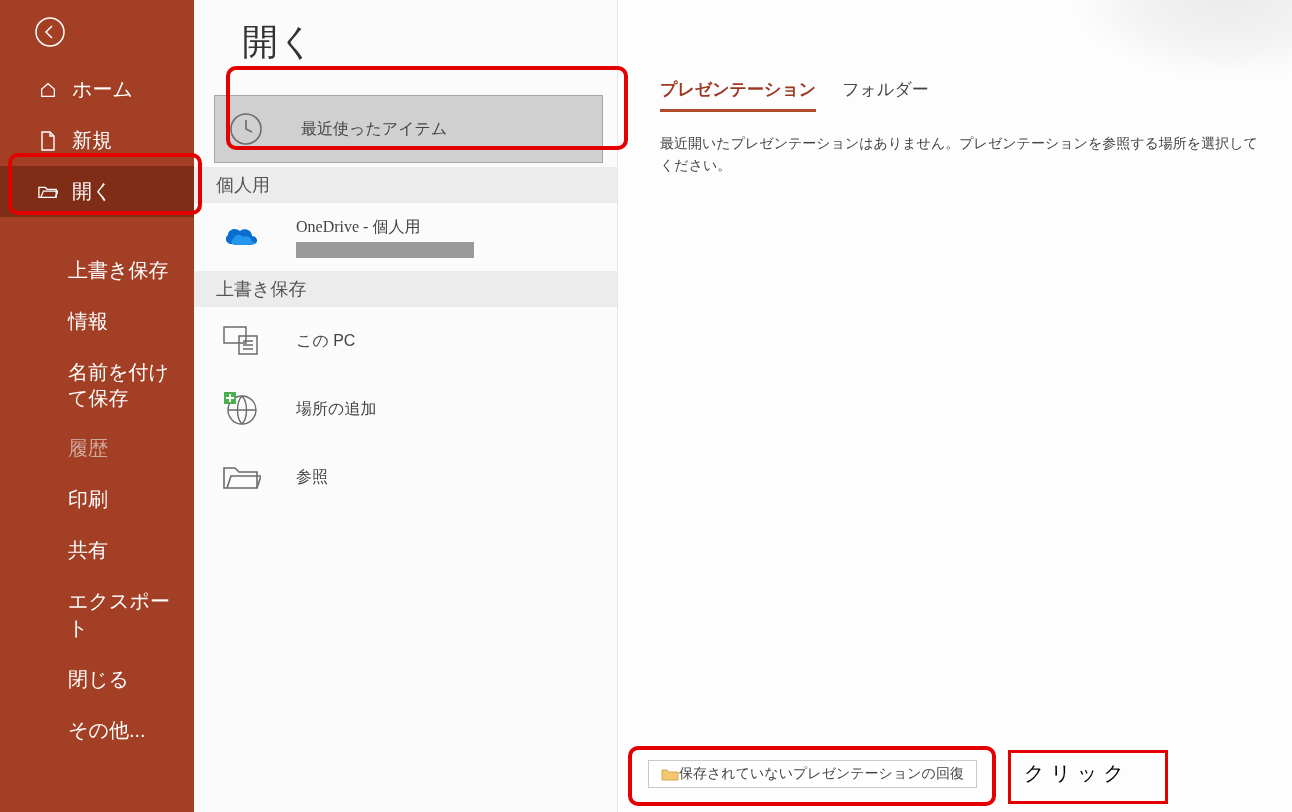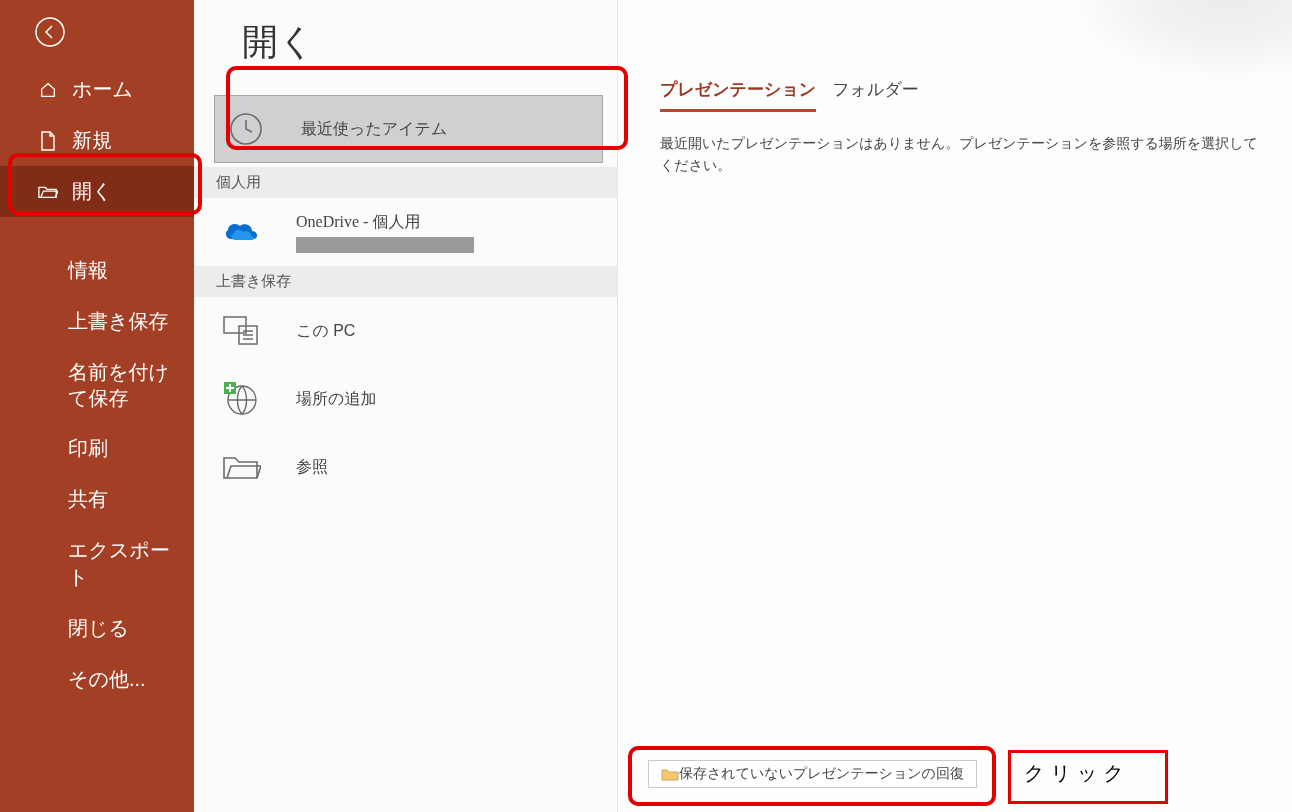--- a/index.html
+++ b/index.html
@@ -108,21 +108,21 @@
     padding-left: 10px;
   }
   .source-item .icon {
     width: 42px;
     height: 42px;
     display: flex;
     align-items: center;
     justify-content: center;
   }
   .source-header {
-    font-size: 15px;
+    font-size: 18px;
     color: #555;
     background: #ececec;
     padding: 6px 10px 6px 22px;
   }
   .onedrive-sub {
     width: 178px;
     height: 16px;
     background: #9a9a9a;
     margin-top: 4px;
   }
@@ -133,21 +133,21 @@
   }
 
   
   .main {
     flex: 1;
     padding: 78px 20px 0 42px;
     position: relative;
   }
   .tabs {
     display: flex;
-    gap: 16px;
+    gap: 26px;
     font-size: 17px;
     color: #444;
     margin-bottom: 20px;
   }
   .tab {
     padding-bottom: 8px;
     cursor: pointer;
   }
   .tab.active {
     color: #9c3721;
@@ -236,27 +236,30 @@
           <path d="M1 3 H8 L10 5 H20 V14 H1 Z"></path>
           <path d="M3 14 L6 7 H22 L19 14"></path>
         </svg>
       </span>
       <span>開く</span>
     </div>
 
     <div class="sidebar-sep"></div>
 
     <div class="sidebar-item indent">
+      <span>上書き保存</span>
+    </div>
+    <div class="sidebar-item indent">
       <span>情報</span>
-    </div>
-    <div class="sidebar-item indent">
-      <span>上書き保存</span>
     </div>
     <div class="sidebar-item indent" style="line-height:1.3;">
       <span>名前を付けて保存</span>
+    </div>
+    <div class="sidebar-item indent disabled">
+      <span>履歴</span>
     </div>
     <div class="sidebar-item indent">
       <span>印刷</span>
     </div>
     <div class="sidebar-item indent">
       <span>共有</span>
     </div>
     <div class="sidebar-item indent">
       <span>エクスポート</span>
     </div>

